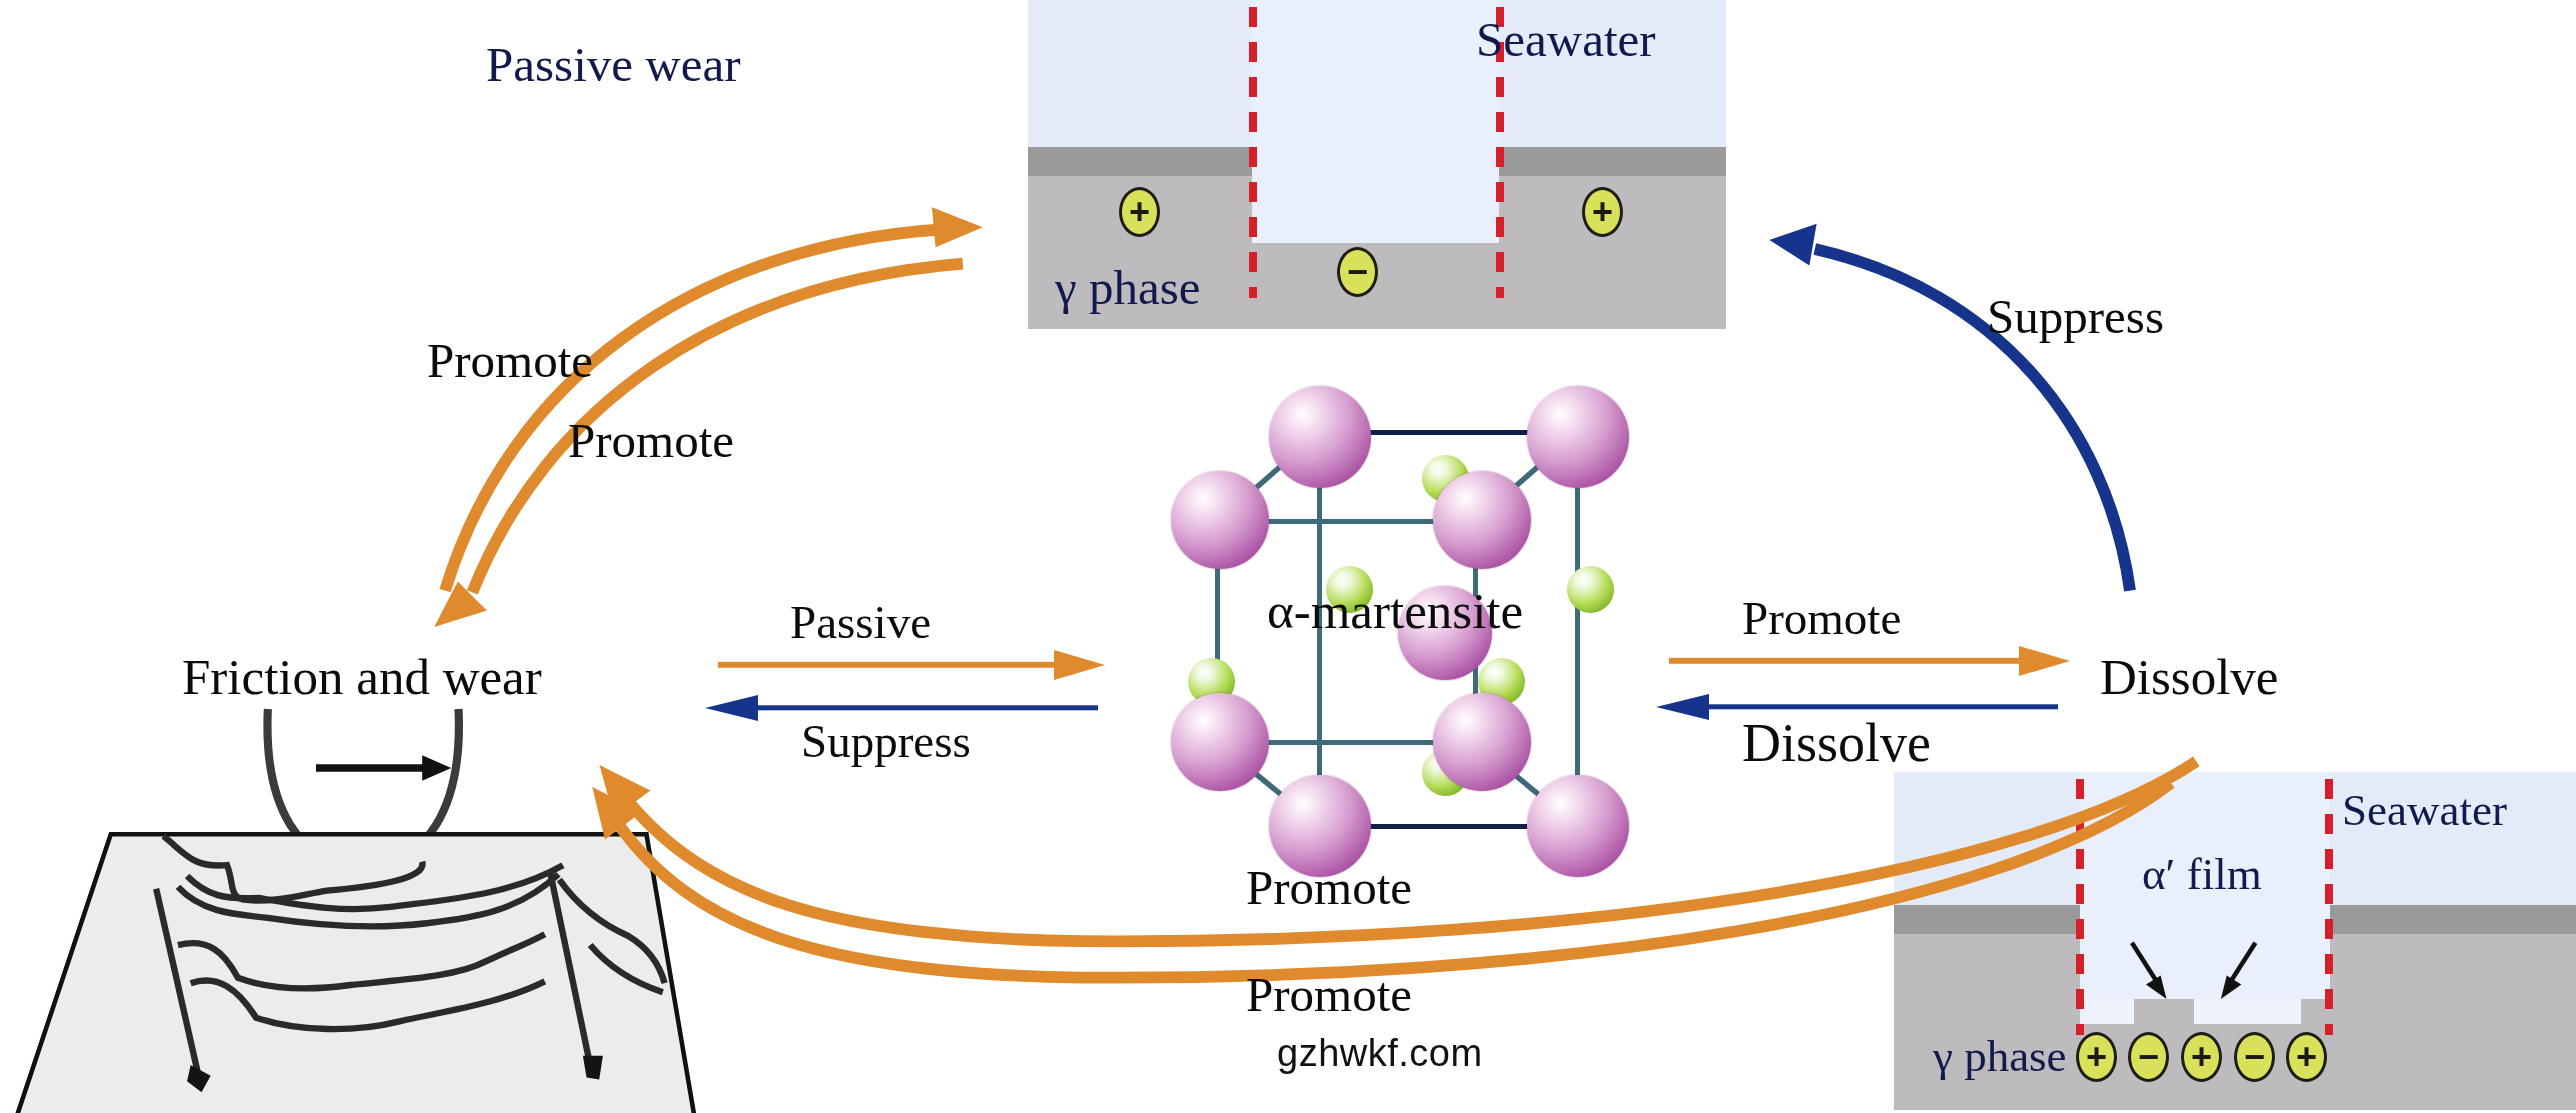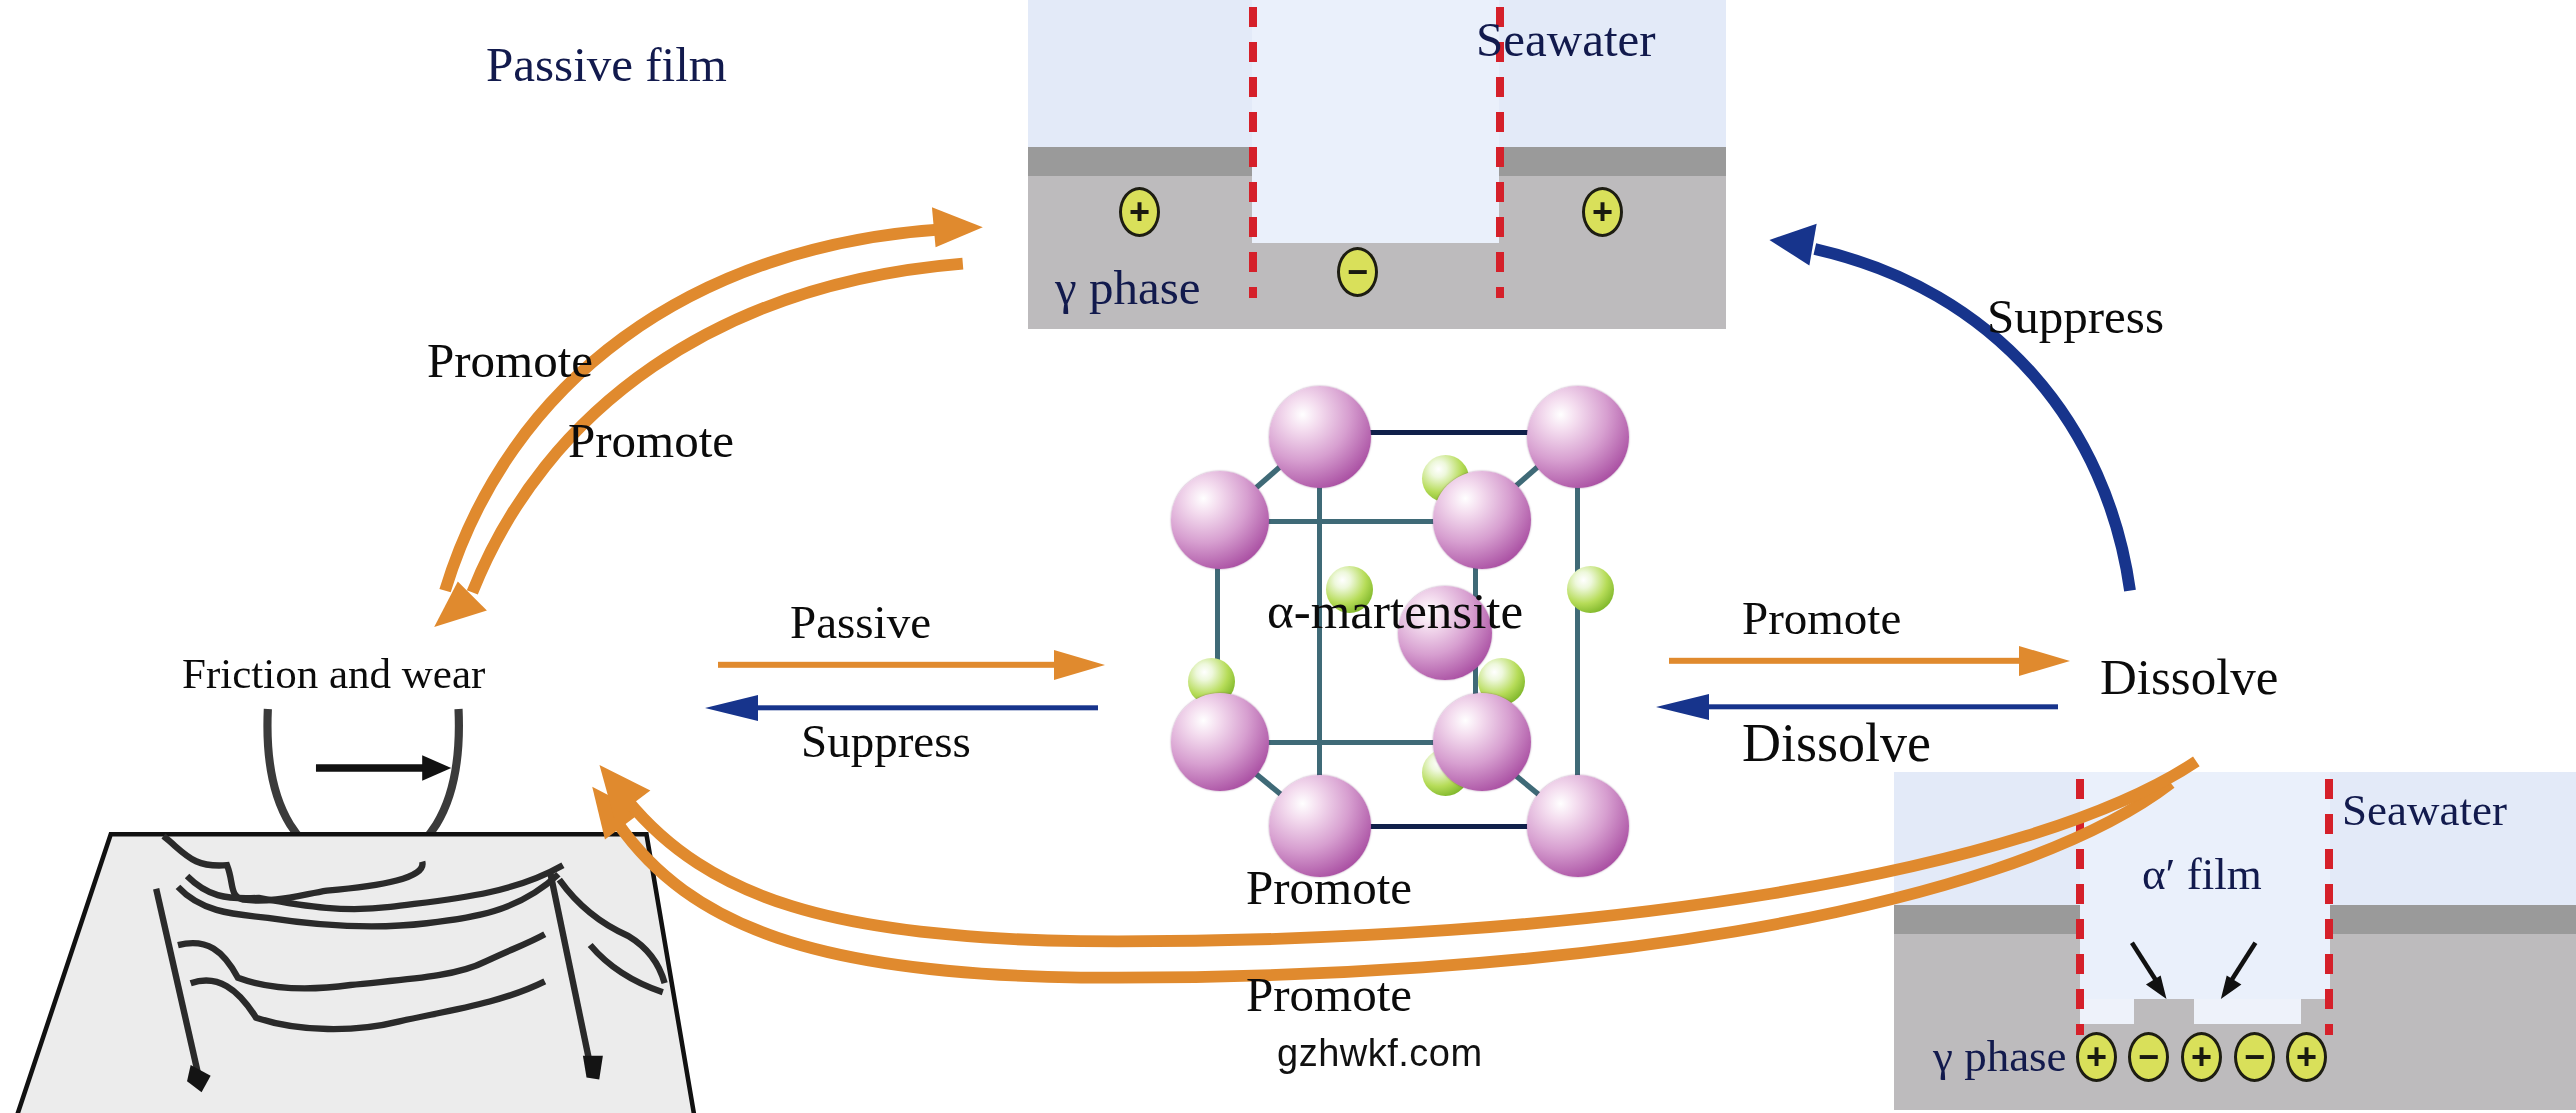--- a/index.html
+++ b/index.html
@@ -67,21 +67,21 @@
       <span>+</span>
     </div>
     <div class="chg" style="left:309px;top:247px;width:35px;height:44px;font-size:36px;">
       <span>−</span>
     </div>
     <div class="chg" style="left:554px;top:187px;width:35px;height:44px;font-size:36px;">
       <span>+</span>
     </div>
   </div>
 
-  <div class="lbl dark-navy" style="left:486px;top:40px;font-size:49px;">Passive film</div>
+  <div class="lbl dark-navy" style="left:486px;top:40px;font-size:49px;">Passive wear</div>
   <div class="lbl dark-navy" style="left:1476px;top:14.5px;font-size:49px;">Seawater</div>
   <div class="lbl dark-navy" style="left:1055px;top:263px;font-size:49px;">γ phase</div>
 
   <div class="panel" style="left:1894px;top:772px;width:682px;height:338px;">
     <div class="sea" style="top:0;height:133px;"></div>
     <div class="film" style="top:133px;height:29px;"></div>
     <div class="gamma" style="top:162px;"></div>
 
     <div class="notch" style="left:186px;top:0px;width:250px;height:227px;"></div>
     <div style="position:absolute;left:186px;top:227px;width:54px;height:25.4px;background:#eef2fa;"></div>
@@ -153,21 +153,21 @@
     <div class="atom" style="left:289px;top:307px;width:98px;height:98px;"></div>
     <div class="atom" style="left:125px;top:0px;width:102px;height:102px;"></div>
     <div class="atom" style="left:383px;top:0px;width:102px;height:102px;"></div>
     <div class="atom" style="left:125px;top:389px;width:102px;height:102px;"></div>
     <div class="atom" style="left:383px;top:389px;width:102px;height:102px;"></div>
     <div class="atom" style="left:254px;top:200px;width:94px;height:94px;"></div>
   </div>
 
   <div class="lbl blk" style="left:1267px;top:586px;font-size:51px;">α-martensite</div>
 
-  <div class="lbl blk" style="left:182px;top:652px;font-size:43px;">Friction and wear</div>
+  <div class="lbl blk" style="left:182px;top:652px;font-size:51px;">Friction and wear</div>
   <div class="lbl blk" style="left:2100px;top:652px;font-size:51px;">Dissolve</div>
   <div class="lbl dark-navy" style="left:145px;top:1040px;font-size:51px;">Delamination wear</div>
 
   <div class="wearwrap" style="left:0px;top:718px;width:799px;height:327px;">
     <svg width="799" height="327" style="position:absolute;left:0;top:0;overflow:visible;" viewBox="0 0 880 360">
 
       <path d="M295,-10 C290,100 330,160 400,166 C470,160 510,100 505,-10" fill="none" stroke="#3b3b3b" stroke-width="9"></path>
 
       <g>
         <line x1="348" y1="55" x2="470" y2="55" stroke="#111" stroke-width="8"></line>

